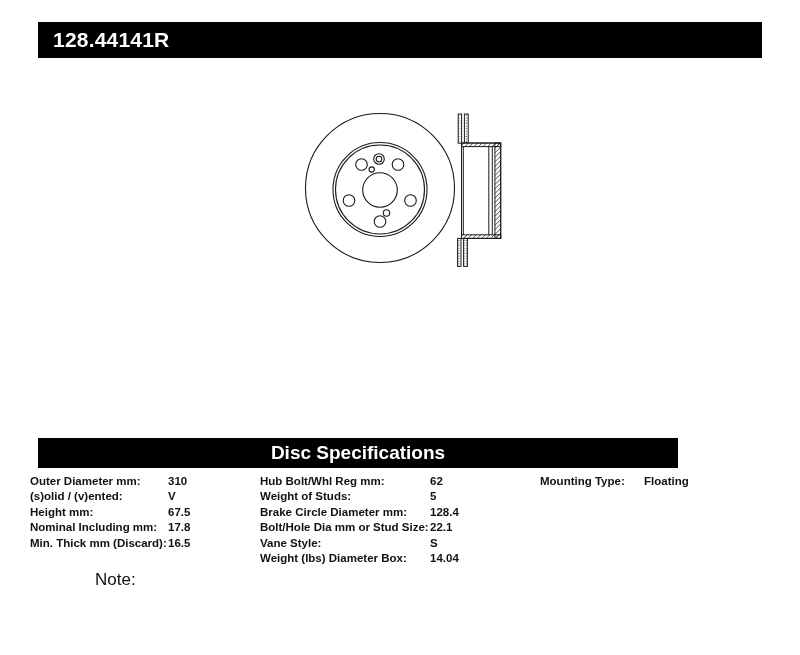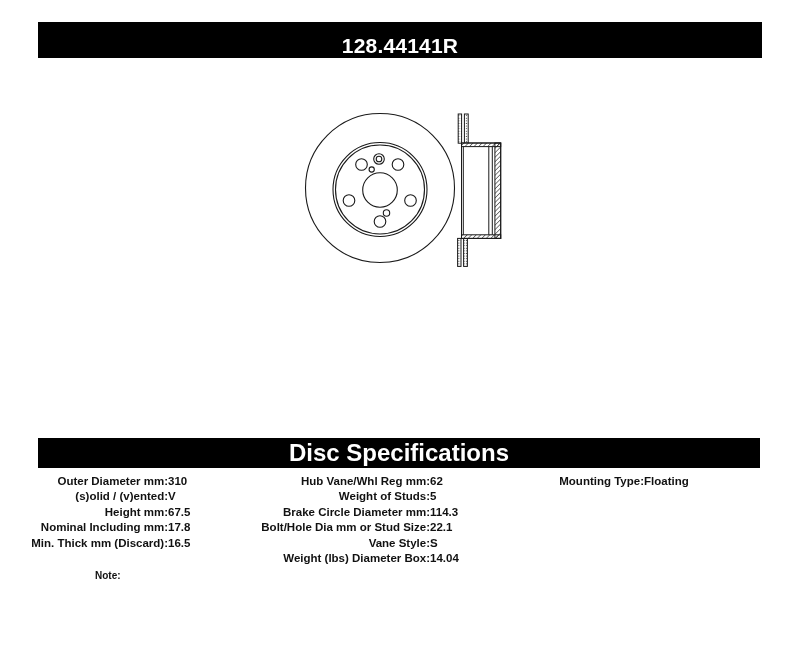--- a/index.html
+++ b/index.html
@@ -4,38 +4,38 @@
 <style>
   html,body { margin:0; padding:0; background:#ffffff; }
   .page {
     position:relative; width:800px; height:655px; background:#ffffff;
     font-family:"Liberation Sans", sans-serif; overflow:hidden;
   }
   .topbar {
     position:absolute; left:38px; top:22px; width:724px; height:36px;
     background:#000; color:#fff; box-sizing:border-box;
     display:flex; align-items:center; justify-content:space-between;
-    padding:12px 15px; font-weight:bold; font-size:21px; letter-spacing:0.2px;flex-direction:column;
+    padding:12px 15px; font-weight:bold; font-size:21px; letter-spacing:0.2px;
   }
   .drawing-svg { position:absolute; left:0; top:0; width:800px; height:655px; }
   .specbar {
-    position:absolute; left:38px; top:438px; width:722px; height:30px;
+    position:absolute; left:38px; top:438px; width:640px; height:30px;
     background:#000; color:#fff; display:flex; align-items:center;
-    justify-content:center; font-weight:bold; font-size:24px;
+    justify-content:center; font-weight:bold; font-size:19px;
   }
   .spec-col { position:absolute; top:474px; font-size:11.5px; font-weight:bold; color:#111; }
   .spec-col .row { display:flex; line-height:15.4px; white-space:nowrap; }
-  .spec-col .lbl { text-align:right; }
+  .spec-col .lbl { }
   .spec-col .val { margin-left:0; text-align:left; }
   .col-left  { left:30px;  }  .col-left  .lbl { flex:0 0 138px; }
   .col-mid   { left:260px; }  .col-mid   .lbl { flex:0 0 170px; }
   .col-right { left:540px; }  .col-right .lbl { flex:0 0 104px; }
   .note {
     position:absolute; left:95px; top:570px;
-    font-size:10px; font-weight:bold; color:#111;
+    font-size:17px; font-weight:normal; color:#111;
   }
 </style>
 </head>
 <body>
 
 <div class="page">
 
   <div class="topbar">
     <span>128.44141R</span>
   </div>
@@ -106,30 +106,30 @@
         <span class="val">17.8</span>
       </div>
     <div class="row">
         <span class="lbl">Min. Thick mm (Discard):</span>
         <span class="val">16.5</span>
       </div>
   </div>
 
   <div class="spec-col col-mid">
     <div class="row">
-        <span class="lbl">Hub Vane/Whl Reg mm:</span>
+        <span class="lbl">Hub Bolt/Whl Reg mm:</span>
         <span class="val">62</span>
       </div>
     <div class="row">
         <span class="lbl">Weight of Studs:</span>
         <span class="val">5</span>
       </div>
     <div class="row">
         <span class="lbl">Brake Circle Diameter mm:</span>
-        <span class="val">114.3</span>
+        <span class="val">128.4</span>
       </div>
     <div class="row">
         <span class="lbl">Bolt/Hole Dia mm or Stud Size:</span>
         <span class="val">22.1</span>
       </div>
     <div class="row">
         <span class="lbl">Vane Style:</span>
         <span class="val">S</span>
       </div>
     <div class="row">

